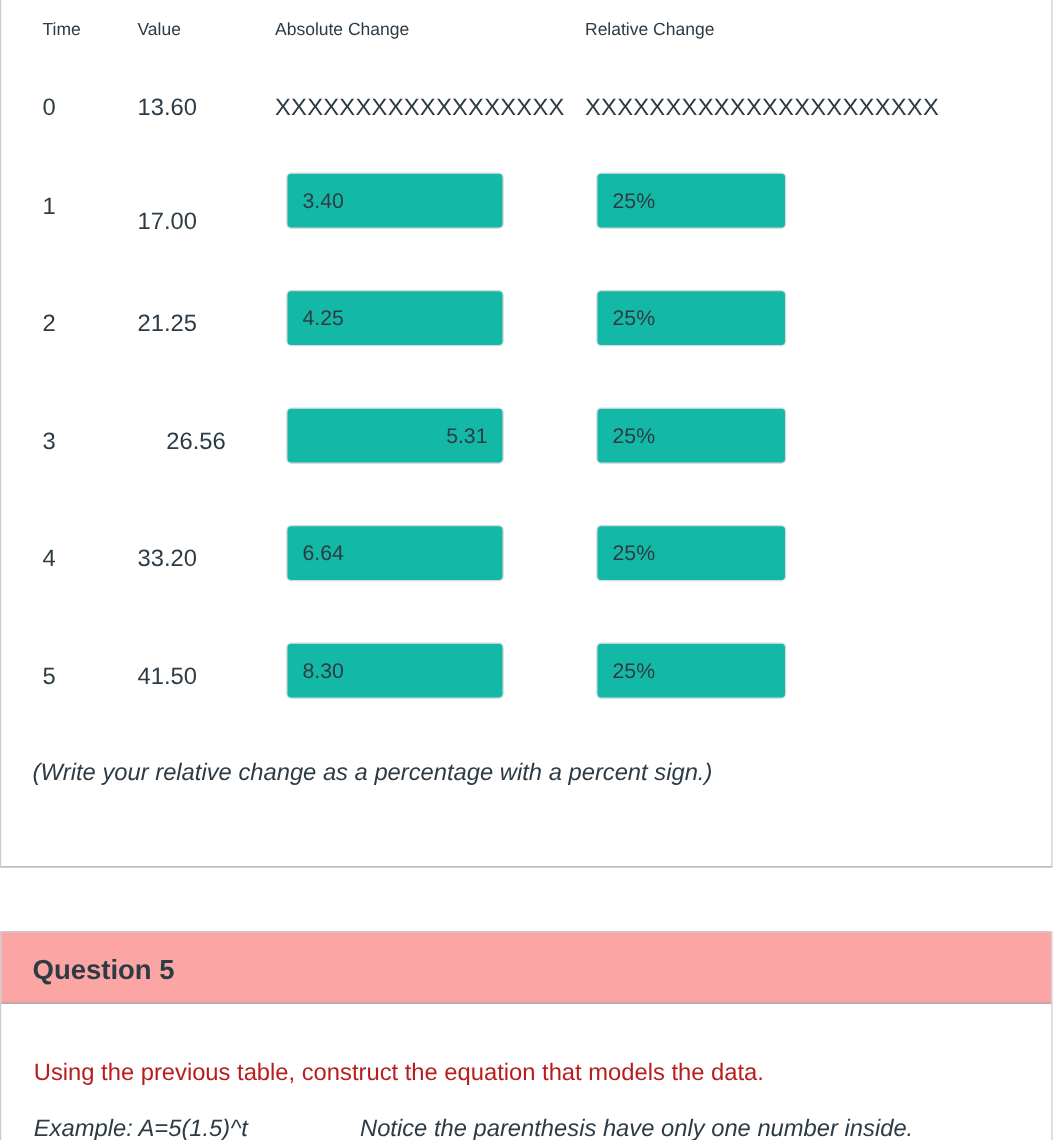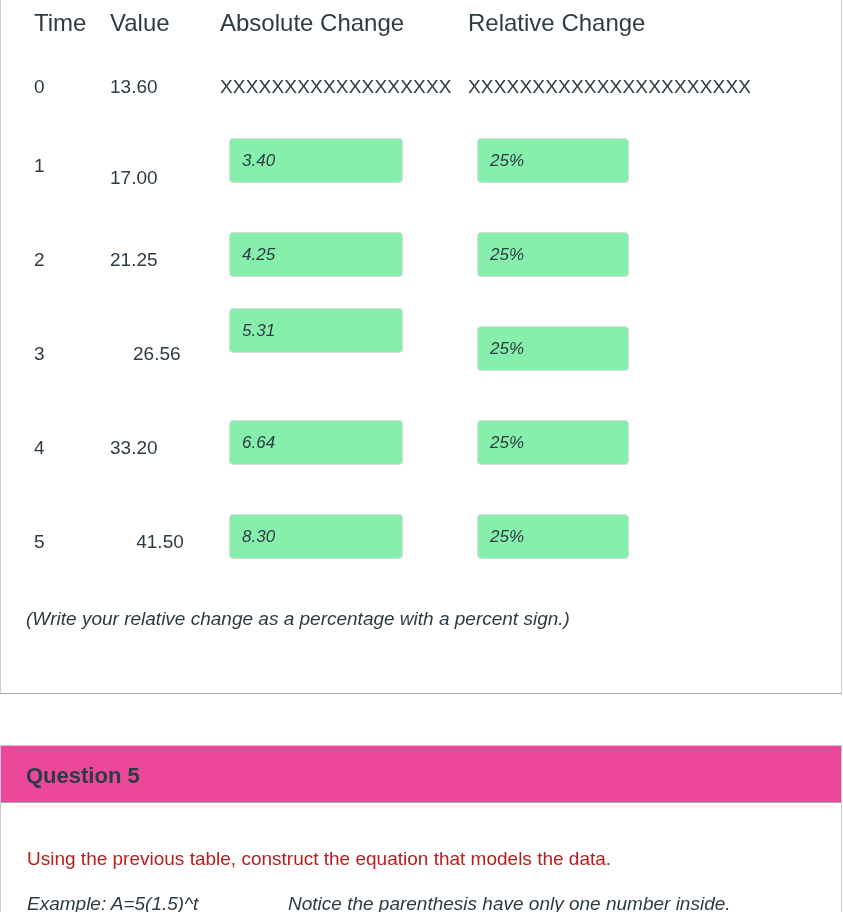--- a/index.html
+++ b/index.html
@@ -40,21 +40,21 @@
 
   
   .col-time   { left: 33px;  width: 70px;  }
   .col-value  { left: 109px; width: 100px; }
   .col-abs    { left: 219px; width: 240px; }
   .col-rel    { left: 467px; width: 280px; }
 
   .hdr {
     position: absolute;
     top: 14px;
-    font-size: 24px;
+    font-size: 14px;
     line-height: 26px;
     color: #2d3b45;
     white-space: nowrap;
   }
 
   .cell {
     position: absolute;
     font-size: 19px;
     line-height: 26px;
     color: #2d3b45;
@@ -68,29 +68,28 @@
     color: #2d3b45;
     letter-spacing: 0.2px;
     white-space: nowrap;
   }
 
   
   .txtbox {
     position: absolute;
     box-sizing: border-box;
     height: 45px;
-    background: #86efac;
+    background: #14b8a6;
     border: 1px solid #d7dade;
     border-radius: 4px;
     font-family: "Liberation Sans", sans-serif;
     font-size: 17px;
     color: #2d3b45;
     padding: 0 12px;
     outline: none;
-    font-style: italic;
   }
   .txtbox.abs { left: 228px; width: 174px; }
   .txtbox.rel { left: 476px; width: 152px; }
 
   
   .note {
     position: absolute;
     left: 25px;
     top: 610px;
     font-size: 19px;
@@ -111,21 +110,21 @@
     border-right: 1px solid #c7cdd1;
     box-sizing: border-box;
     background: #ffffff;
   }
   .q5-header {
     position: absolute;
     left: 0;
     top: 0;
     right: 0;
     height: 58px;
-    background: #ec4899;
+    background: #fca5a5;
     border-top: 1px solid #c7cdd1;
     border-bottom: 1px solid #9ea6ad;
     box-sizing: border-box;
   }
   .q5-title {
     position: absolute;
     left: 25px;
     top: 16px;
     font-size: 22px;
     line-height: 28px;
@@ -192,30 +191,30 @@
     <input class="txtbox abs" style="top: 142px;" type="text" value="3.40">
     <input class="txtbox rel" style="top: 142px;" type="text" value="25%">
 
     <div class="cell col-time" style="top:251px;">2</div>
     <div class="cell col-value" style="top:251px;">21.25</div>
     <input class="txtbox abs" style="top: 236px;" type="text" value="4.25">
     <input class="txtbox rel" style="top: 236px;" type="text" value="25%">
 
     <div class="cell col-time" style="top:345px;">3</div>
     <div class="cell col-value" style="top:345px;margin-left:23px;">26.56</div>
-    <input class="txtbox abs" style="top: 312px;" type="text" value="5.31">
+    <input class="txtbox abs" style="top: 330px; text-align: right;" type="text" value="5.31">
     <input class="txtbox rel" style="top: 330px;" type="text" value="25%">
 
     <div class="cell col-time" style="top:439px;">4</div>
     <div class="cell col-value" style="top:439px;">33.20</div>
     <input class="txtbox abs" style="top: 424px;" type="text" value="6.64">
     <input class="txtbox rel" style="top: 424px;" type="text" value="25%">
 
     <div class="cell col-time" style="top:533px;">5</div>
-    <div class="cell col-value" style="top:533px;text-align:center;">41.50</div>
+    <div class="cell col-value" style="top:533px;">41.50</div>
     <input class="txtbox abs" style="top: 518px;" type="text" value="8.30">
     <input class="txtbox rel" style="top: 518px;" type="text" value="25%">
 
   </div>
 
   <div class="note">(Write your relative change as a percentage with a percent sign.)</div>
 </div>
 
 <div class="q5-card">
   <div class="q5-header">

